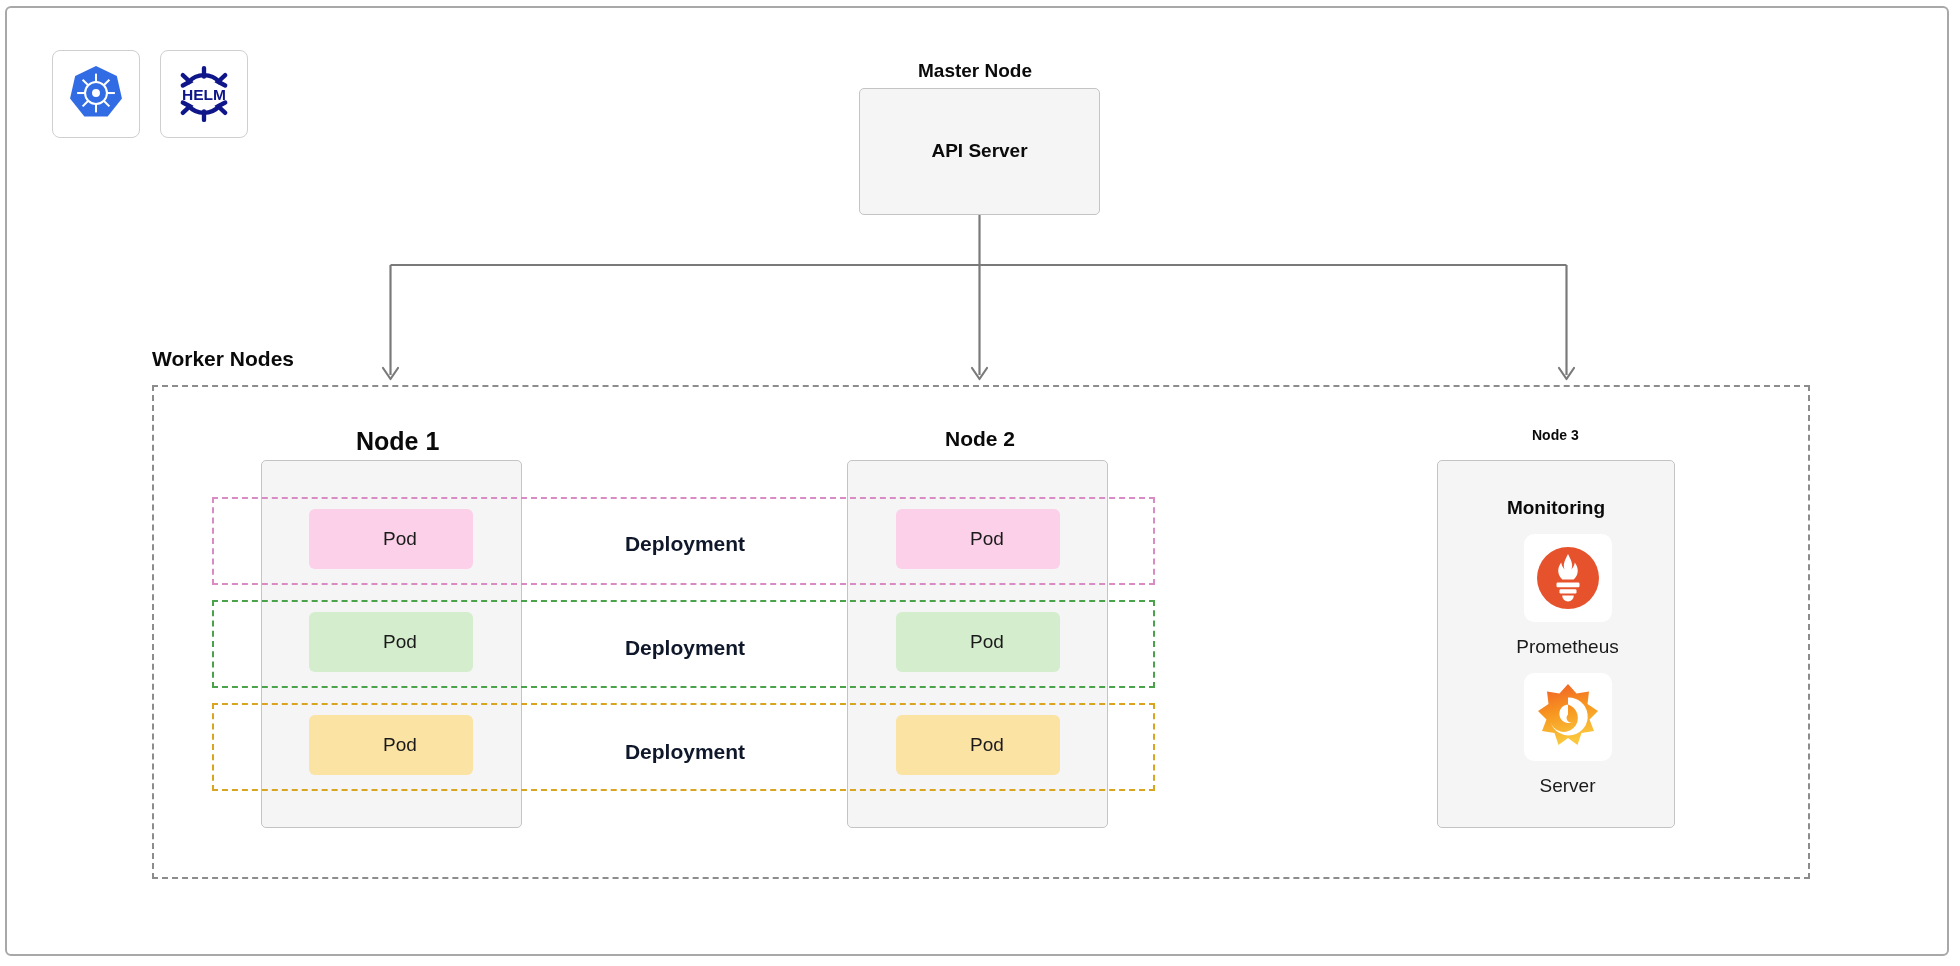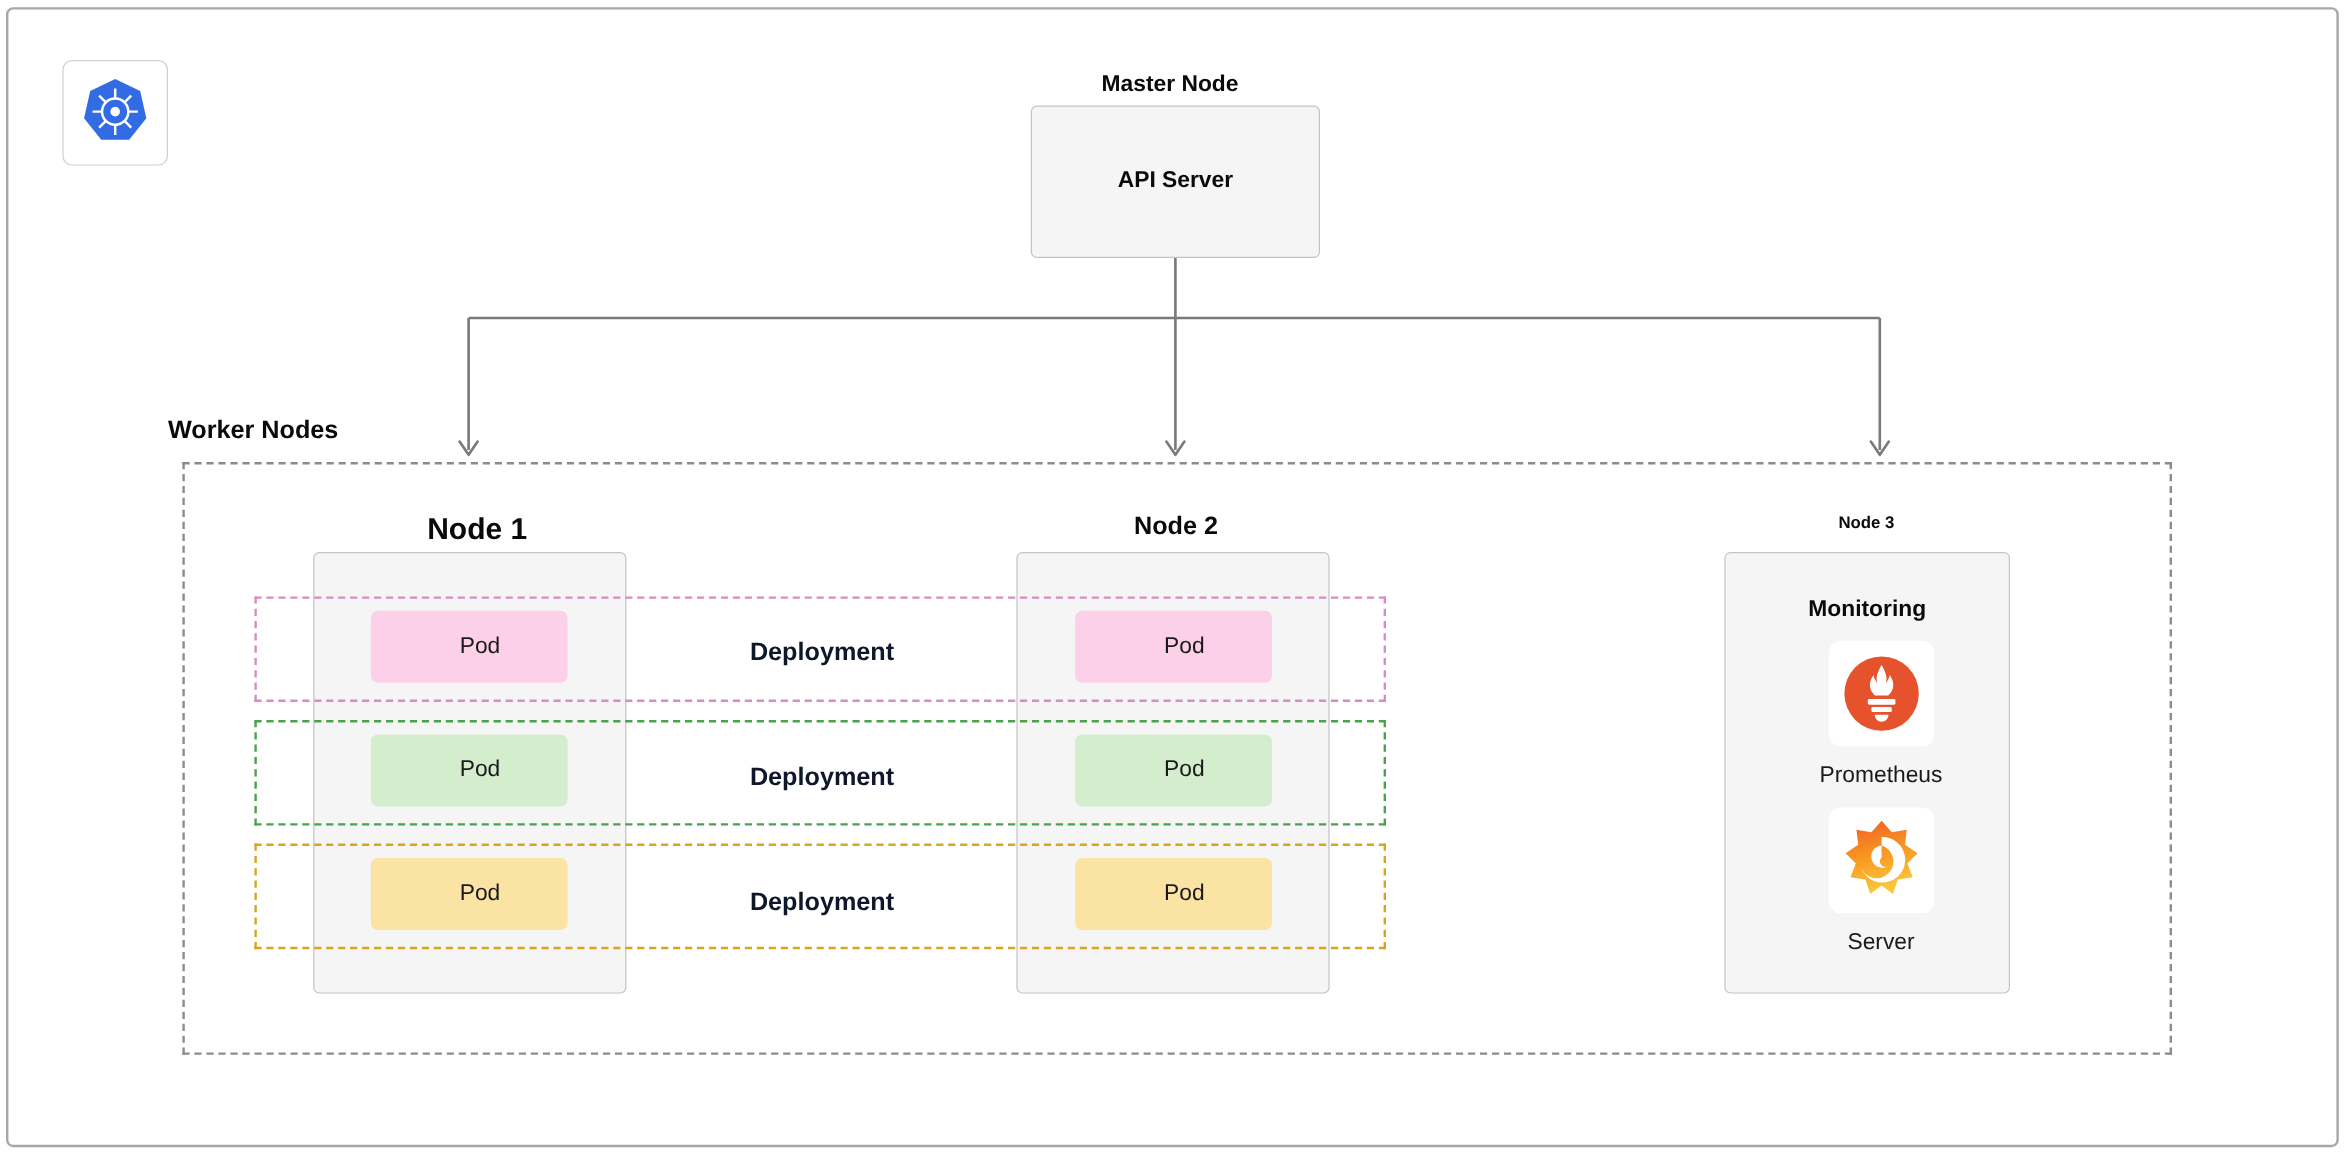--- a/index.html
+++ b/index.html
@@ -144,20 +144,35 @@
         <line x1="12.5" y1="31" x2="20.7" y2="31"></line>
         <line x1="43.3" y1="31" x2="51.5" y2="31"></line>
         <line x1="18.2" y1="17.2" x2="24.0" y2="23.0"></line>
         <line x1="40.0" y1="39.0" x2="45.8" y2="44.8"></line>
         <line x1="45.8" y1="17.2" x2="40.0" y2="23.0"></line>
         <line x1="24.0" y1="39.0" x2="18.2" y2="44.8"></line>
       </g>
     </svg>
   </div>
 
+  <div class="logo-tile" style="left:160px; top:50px; width:88px; height:88px;">
+    <svg width="66" height="66" viewBox="0 0 70 70">
+      <g fill="none" stroke="#0f1689" stroke-width="4.6" stroke-linecap="round">
+        <path d="M18.5 22.5 A22 22 0 0 1 51.5 22.5"></path>
+        <path d="M18.5 47.5 A22 22 0 0 0 51.5 47.5"></path>
+        <path d="M12.5 15 L20 22 L12.5 26"></path>
+        <path d="M57.5 15 L50 22 L57.5 26"></path>
+        <path d="M12.5 55 L20 48 L12.5 44"></path>
+        <path d="M57.5 55 L50 48 L57.5 44"></path>
+        <path d="M35 7.5 L35 16.5"></path>
+        <path d="M35 53.5 L35 62.5"></path>
+      </g>
+      <text x="35" y="41.5" text-anchor="middle" font-family="&quot;Liberation Sans&quot;, sans-serif" font-size="16.5" font-weight="bold" fill="#0f1689">HELM</text>
+    </svg>
+  </div>
 
   <div class="heading" style="left:918px; top:44px; font-size:19px;margin-top:16px;">Master Node</div>
 
   <div class="box" style="left:859px; top:88px; width:241px; height:127px;">
     <div class="box-label" style="top:51px; font-size:19px;">API Server</div>
   </div>
 
   <svg class="connectors" width="1960" height="966">
     <g stroke="#7a7a7a" stroke-width="2.2" fill="none">
 
@@ -171,21 +186,21 @@
 
       <path d="M1566.5 265 L1566.5 375"></path>
     </g>
     <g fill="none" stroke="#7a7a7a" stroke-width="2.2" stroke-linecap="round" stroke-linejoin="round">
       <polyline points="383,368 390.5,379 398,368"></polyline>
       <polyline points="972,368 979.5,379 987,368"></polyline>
       <polyline points="1559,368 1566.5,379 1574,368"></polyline>
     </g>
   </svg>
 
-  <div class="heading" style="left:140px; top:347px; font-size:21px;">Worker Nodes</div>
+  <div class="heading" style="left:152px; top:347px; font-size:21px;">Worker Nodes</div>
 
   <div class="worker-container" style="left:152px; top:385px; width:1658px; height:494px;"></div>
 
   <div class="heading" style="left:356px; top:427px; font-size:25px;text-align:right;">Node 1</div>
   <div class="heading" style="left:945px; top:427px; font-size:21px;">Node 2</div>
   <div class="heading" style="left:1532px; top:427px; font-size:14px;">Node 3</div>
 
   <div class="box" style="left:261px; top:460px; width:261px; height:368px;"></div>
 
   <div class="box" style="left:847px; top:460px; width:261px; height:368px;"></div>

